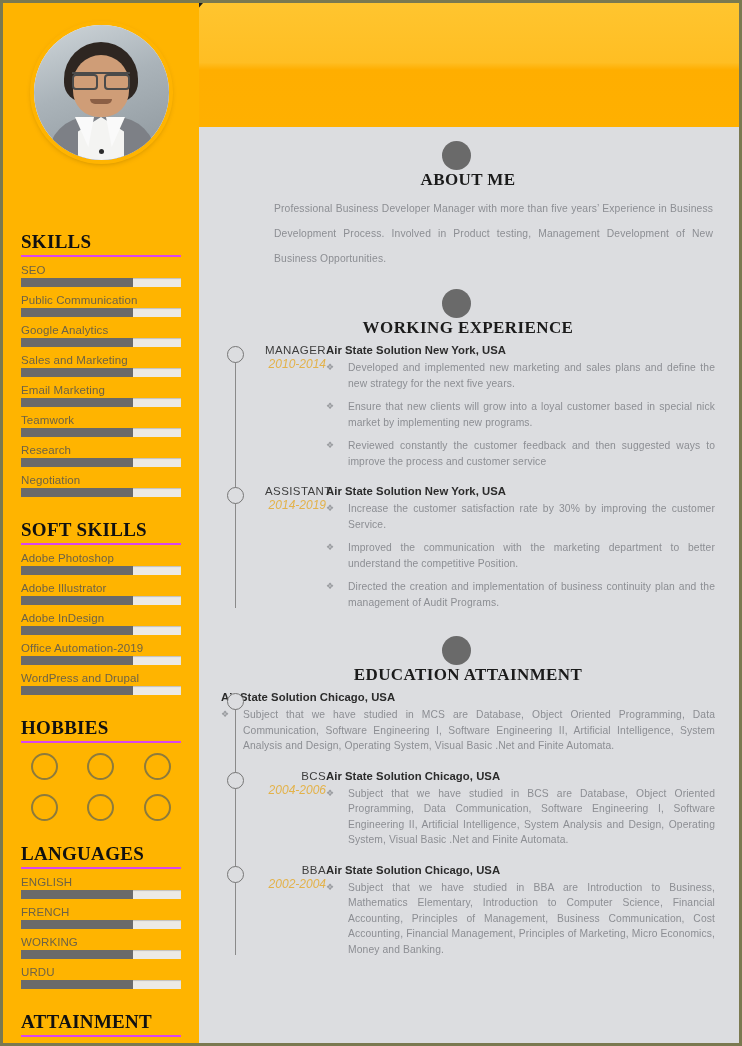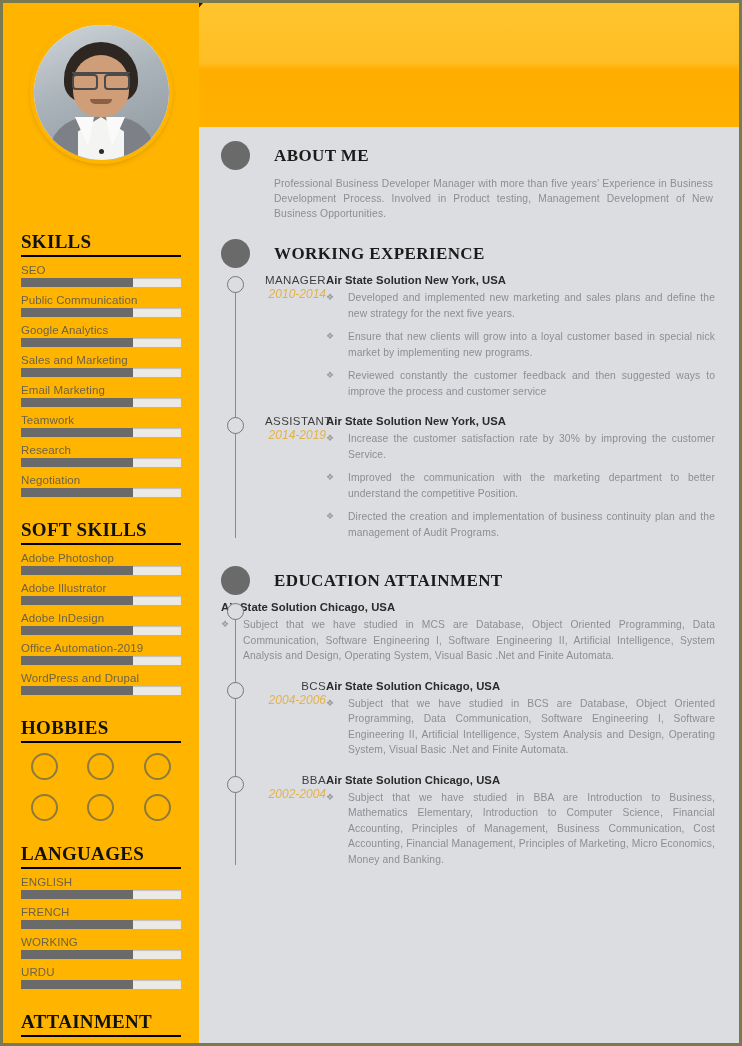--- a/index.html
+++ b/index.html
@@ -48,21 +48,21 @@
   .sidebar {
     position:absolute; left:0; top:0; width:196px; height:1046px;
     background:#ffb400; z-index:3;
   }
   .side-inner { position:absolute; left:0; top:228px; width:196px; padding:0 18px; }
 
   .sec-title {
     font-family:"Liberation Serif", serif;
     font-weight:bold; font-size:19px; color:#111;
     letter-spacing:0.3px;
-    border-bottom:2px solid #000000;
+    border-bottom:2px solid #d946ef;
     padding-bottom:2px; margin-bottom:7px;
     display:block;
   }
   .sec-title.spaced { margin-top:22px; }
 
   .bar-item { margin-bottom:7px; }
   .bar-label {
     font-size:11.5px; color:#6e6345; letter-spacing:0.1px;
     display:block; margin-bottom:2px;
   }
@@ -161,33 +161,33 @@
   }
 
   
   .main {
     position:absolute; left:196px; top:124px;
     width:546px; height:922px;
     background:#dcdde0; z-index:2;
     padding:14px 30px 0 22px;
   }
 
-  .sec-head { display:flex; align-items:center; margin-bottom:6px; }
+  .sec-head { display:flex; align-items:center; margin-bottom:6px;flex-direction:column; }
   .sec-bullet {
     width:29px; height:29px; border-radius:50%; background:#6a6a6a;
     flex:0 0 29px; margin-right:24px;
   }
   .sec-heading {
     font-family:"Liberation Serif", serif;
     font-weight:bold; font-size:17px; color:#1b1b1b; letter-spacing:0.4px;
   }
 
   .about-text {
     margin-left:53px; margin-right:2px; margin-top:2px;
-    font-size:10.3px; line-height:15px; color:#8c8e93;
+    font-size:10.3px; line-height:25px; color:#8c8e93;
     text-align:justify; letter-spacing:0.15px;
   }
 
   .sec-gap { margin-top:18px; }
 
   
   .tl { position:relative; margin-left:0px; }
   .tl-line {
     position:absolute; left:14px; top:10px; bottom:10px;
     width:1.4px; background:#8a8a8a;

